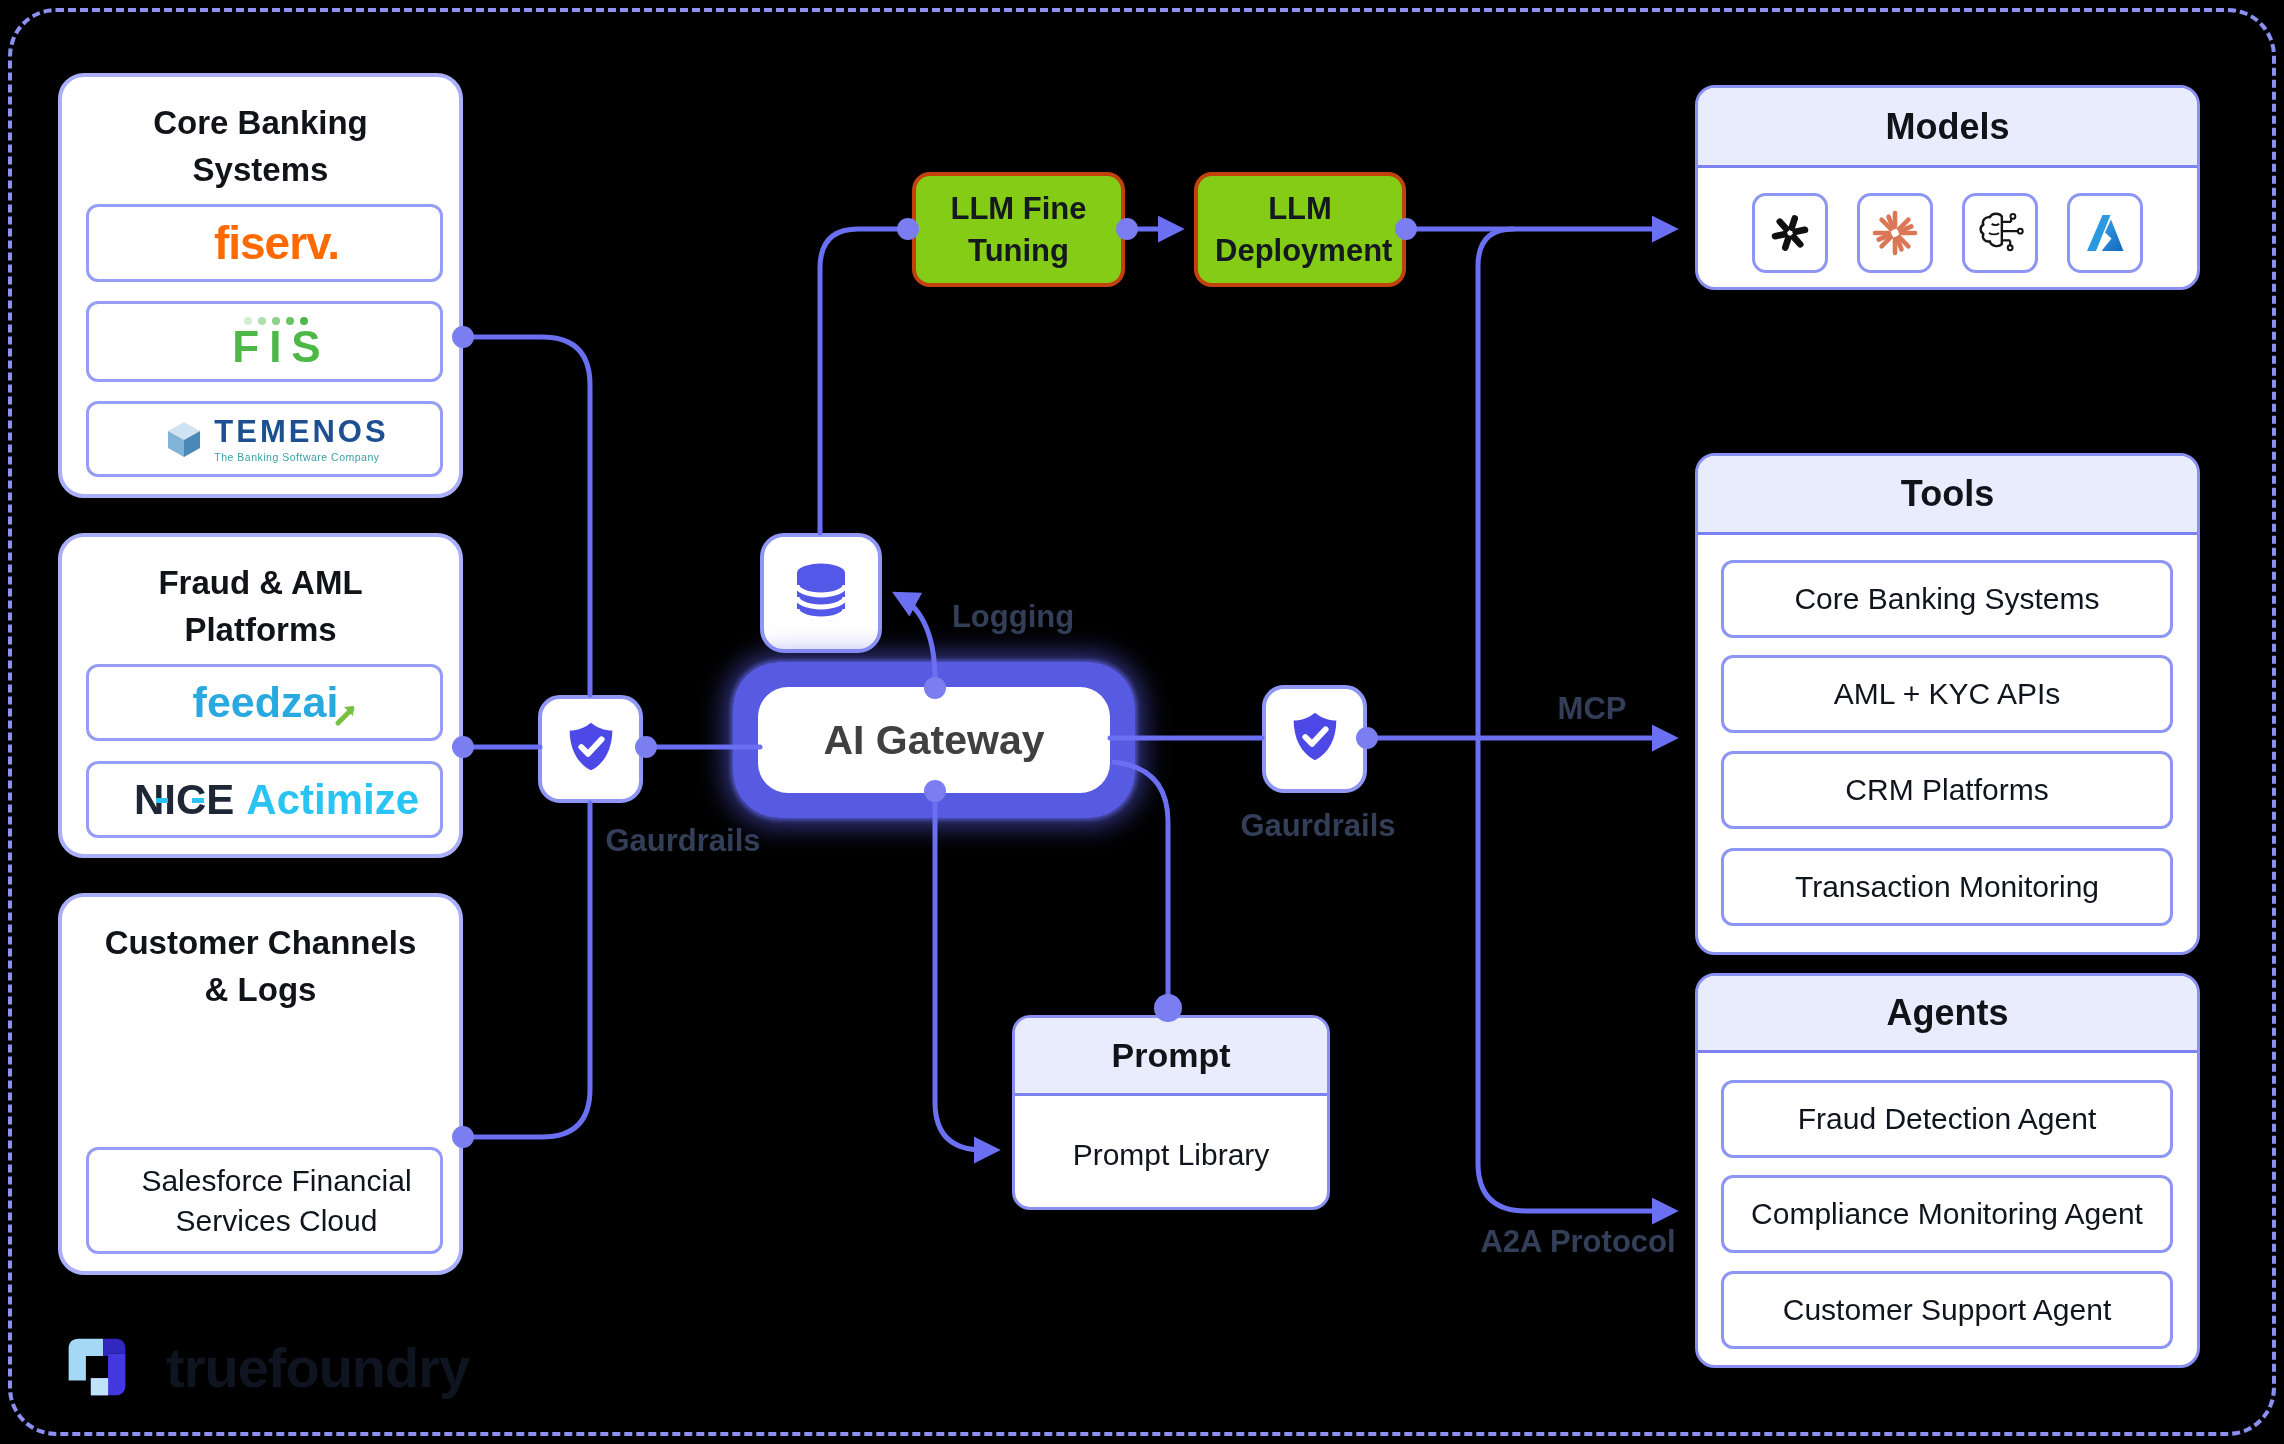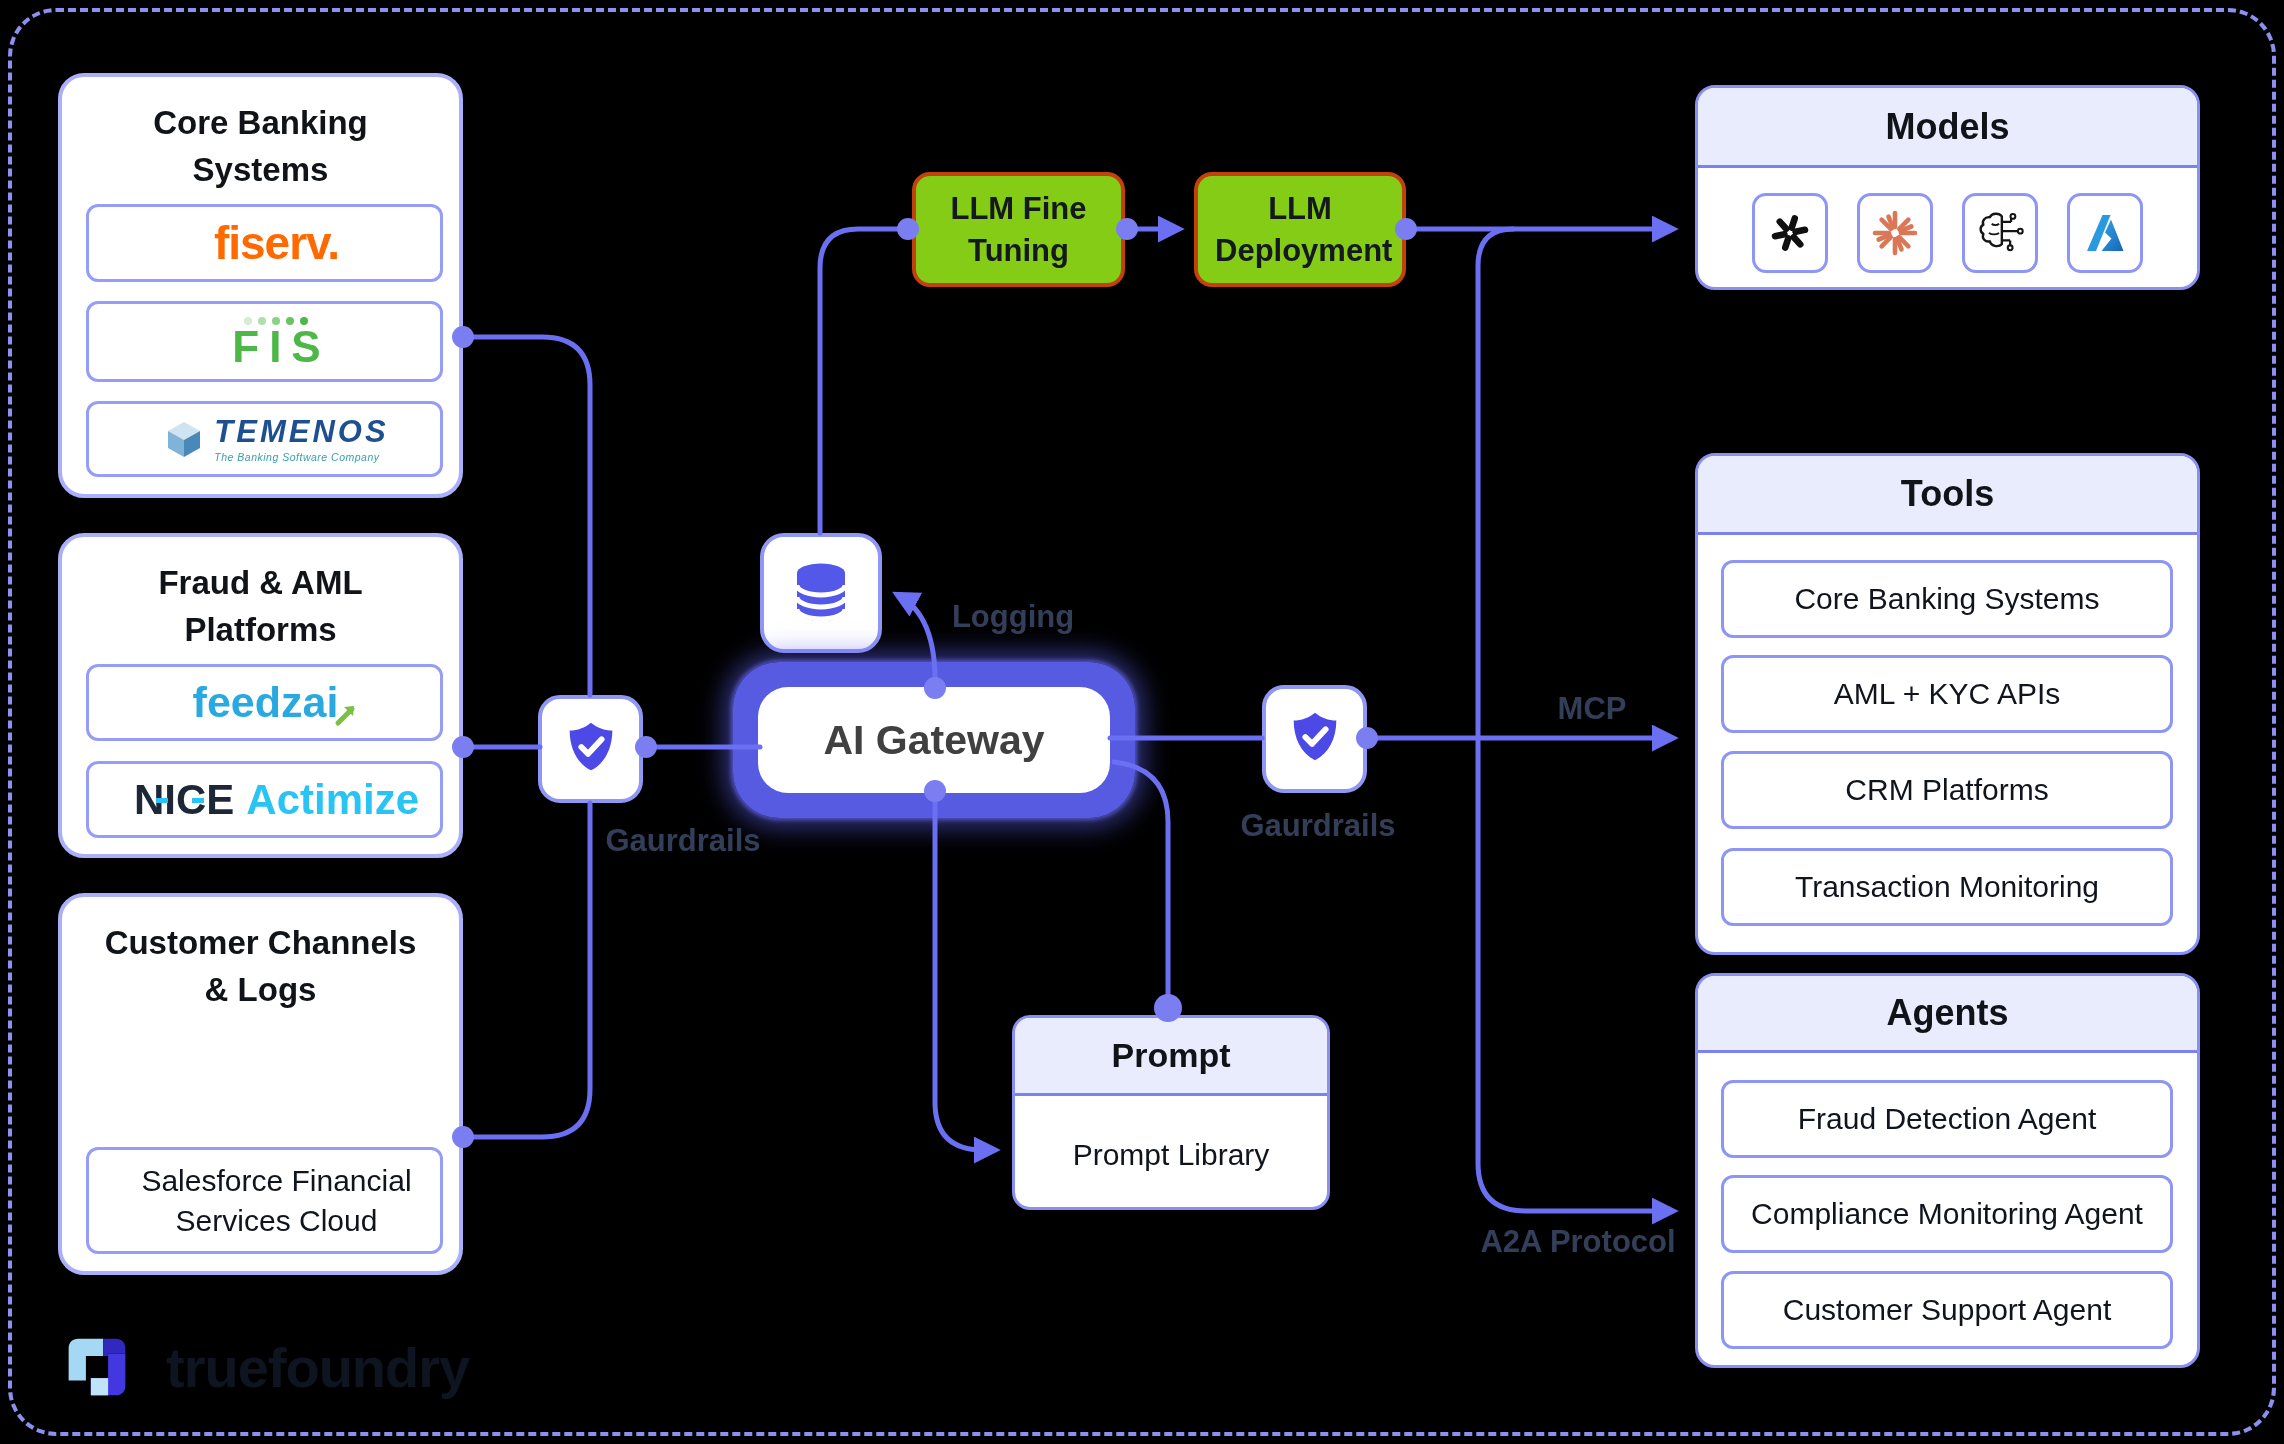--- a/index.html
+++ b/index.html
@@ -14,21 +14,21 @@
   .panel-title .inner{display:inline-block;max-width:330px;}
   .tile{position:absolute;left:24px;width:357px;background:#fff;border:3px solid #959df6;border-radius:12px;
         box-sizing:border-box;display:flex;align-items:center;justify-content:center;text-align:center;padding-left:24px;}
   .tile-text{font-size:30px;font-weight:500;color:#10151d;line-height:40px;padding:0 14px;}
   
   .fiserv{font-size:46px;font-weight:800;letter-spacing:-1px;color:#ff6a00;}
   .fis-wrap{display:flex;flex-direction:column;align-items:center;gap:2px;}
   .fis-dots{display:flex;gap:6px;}
   .fis-dots span{width:8px;height:8px;border-radius:50%;background:#4db848;display:block;}
   .fis-text{font-size:44px;font-weight:800;letter-spacing:10px;color:#4db848;margin-right:-10px;line-height:40px;}
-  .temenos-wrap{display:flex;align-items:center;gap:10px;font-style:italic;}
+  .temenos-wrap{display:flex;align-items:center;gap:10px;}
   .temenos-col{display:flex;flex-direction:column;align-items:flex-start;}
   .temenos-text{font-size:31px;font-weight:700;letter-spacing:3px;color:#1d4f91;line-height:32px;}
   .temenos-tag{font-size:10.5px;font-weight:500;color:#3aa0a8;letter-spacing:.5px;margin-top:3px;}
   .feedzai-wrap{position:relative;display:flex;align-items:flex-end;}
   .feedzai{font-size:43px;font-weight:600;color:#2aa9e0;letter-spacing:0;}
   .feedzai-arrow{margin:-26px 0 0 -4px;}
   .nice-wrap{display:flex;align-items:center;gap:12px;}
   .nice{position:relative;font-size:42px;font-weight:900;color:#1d2736;letter-spacing:0;}
   .nice i{position:absolute;width:12px;height:5px;background:#29c3f4;top:50%;margin-top:-2px;display:block;}
   .actimize{font-size:42px;font-weight:800;color:#29c3f4;}

